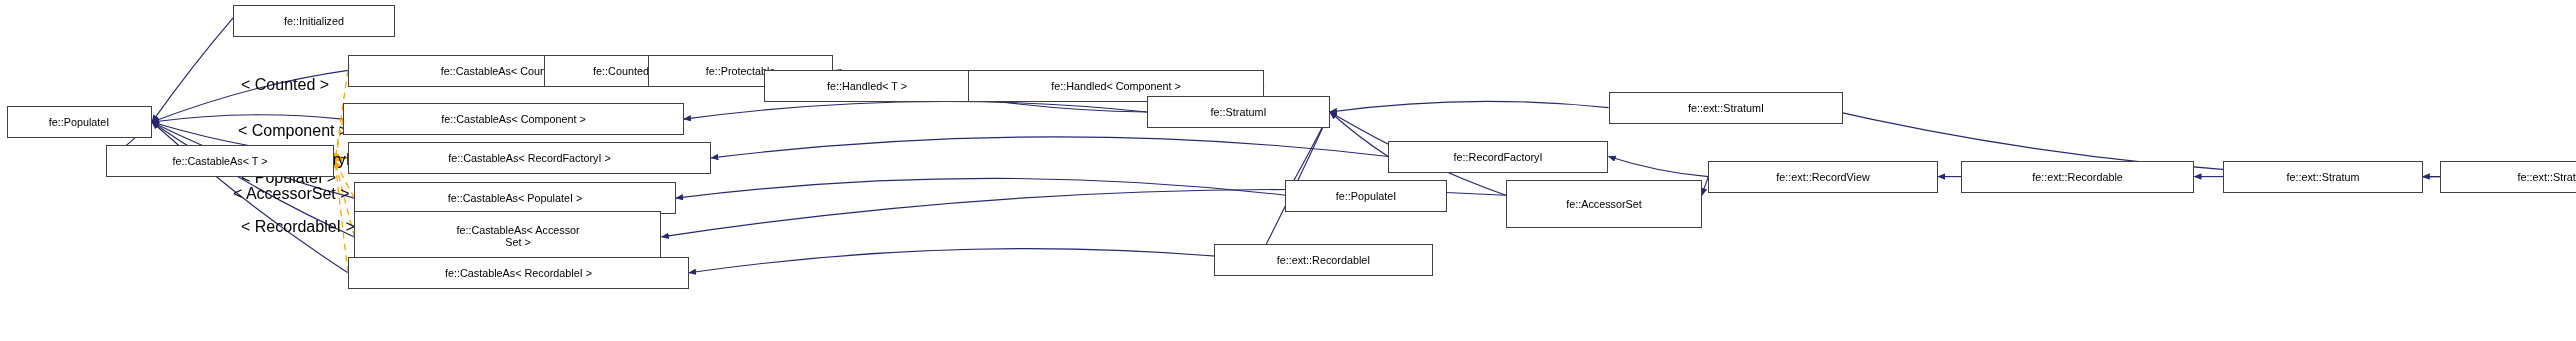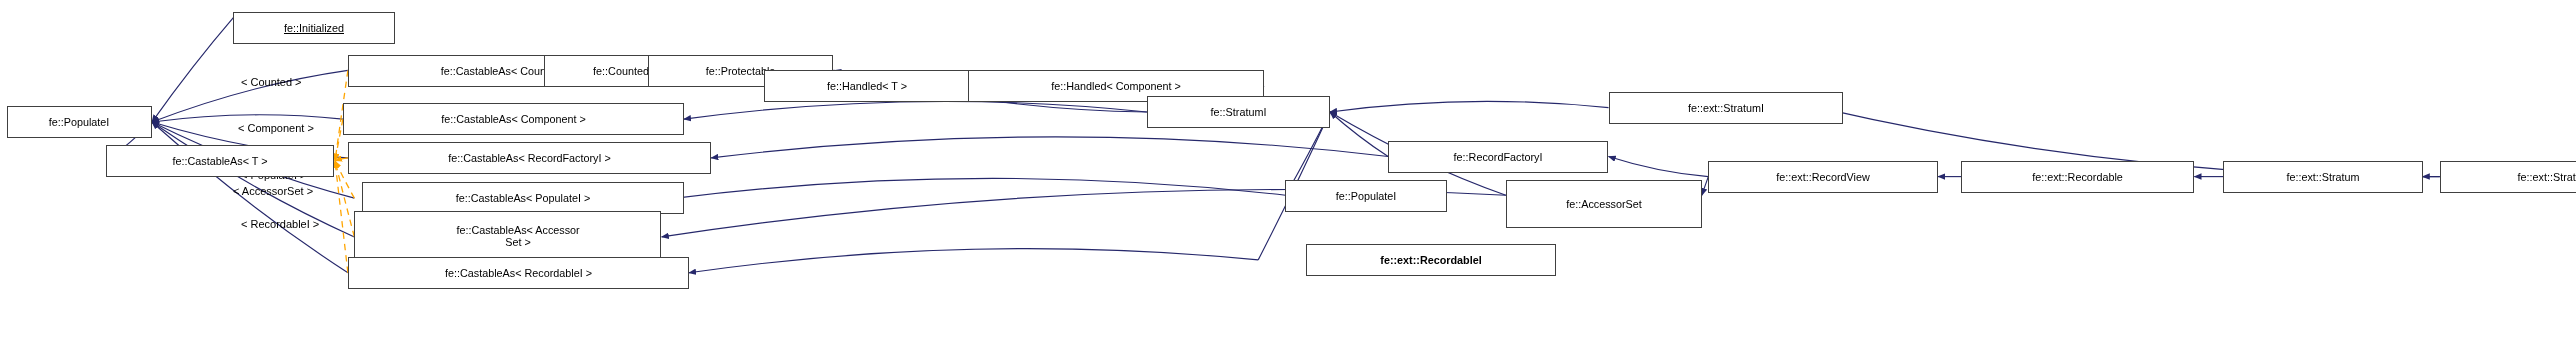--- a/index.html
+++ b/index.html
@@ -35,21 +35,21 @@
     display: flex;
     align-items: center;
     justify-content: center;
     white-space: nowrap;
     padding: 0 2.9px;
     z-index: 5;
   }
   .node.wrap { white-space: normal; line-height: 1.1; padding-left: 24px; }
   .edge-label {
     position: absolute;
-    font-size: 11px;
+    font-size: 16px;
     color: #000000;
     white-space: nowrap;
     background: transparent;
     z-index: 4;
   }
 </style>
 </head>
 <body>
 
 <div id="diagram-root">
@@ -103,36 +103,36 @@
         <path d="M477,166 Q471.5,194.34 466,224" fill="none" stroke="#ffa500" stroke-width="1.8" stroke-dasharray="9,7" marker-end="url(#arrow-template)"></path>
         <path d="M484,220 Q475,220.92 466,224" fill="none" stroke="#ffa500" stroke-width="1.8" stroke-dasharray="9,7" marker-end="url(#arrow-template)"></path>
         <path d="M493,276 Q479.5,251.62 466,224" fill="none" stroke="#ffa500" stroke-width="1.8" stroke-dasharray="9,7" marker-end="url(#arrow-template)"></path>
         <path d="M493,330 Q479.5,278.62 466,224" fill="none" stroke="#ffa500" stroke-width="1.8" stroke-dasharray="9,7" marker-end="url(#arrow-template)"></path>
         <path d="M484,380 Q475,303.08 466,224" fill="none" stroke="#ffa500" stroke-width="1.8" stroke-dasharray="9,7" marker-end="url(#arrow-template)"></path>
         <path d="M1348,120 Q1349.5,120 1351,120" fill="none" stroke="#ffa500" stroke-width="1.8" stroke-dasharray="9,7" marker-end="url(#arrow-template)"></path>
       </g>
   </svg>
 <div class="node" style="left: 6.5px; top: 106px; width: 145px; height: 32px;">fe::PopulateI</div>
     <div class="node" style="left: 106px; top: 145px; width: 228px; height: 32px;">fe::CastableAs&lt; T &gt;</div>
-    <div class="node" style="left: 233px; top: 12px; width: 162px; height: 32px; text-decoration: underline;">fe::Initialized</div>
+    <div class="node" style="left: 233px; top: 5px; width: 162px; height: 32px;">fe::Initialized</div>
     <div class="node" style="left: 348px; top: 55px; width: 315px; height: 32px;">fe::CastableAs&lt; Counted &gt;</div>
     <div class="node" style="left: 343px; top: 103px; width: 341px; height: 32px;">fe::CastableAs&lt; Component &gt;</div>
     <div class="node" style="left: 348px; top: 142px; width: 363px; height: 32px;">fe::CastableAs&lt; RecordFactoryI &gt;</div>
-    <div class="node" style="left: 354px; top: 182px; width: 322px; height: 32px; margin-left: 8px;">fe::CastableAs&lt; PopulateI &gt;</div>
+    <div class="node" style="left: 354px; top: 182px; width: 322px; height: 32px;">fe::CastableAs&lt; PopulateI &gt;</div>
     <div class="node wrap" style="left: 354px; top: 211px; width: 307px; height: 52px;">fe::CastableAs&lt; Accessor<br>Set &gt;</div>
     <div class="node" style="left: 348px; top: 257px; width: 341px; height: 32px;">fe::CastableAs&lt; RecordableI &gt;</div>
     <div class="node" style="left: 544px; top: 55px; width: 154px; height: 32px;">fe::Counted</div>
     <div class="node" style="left: 648px; top: 55px; width: 185px; height: 32px;">fe::Protectable</div>
     <div class="node" style="left: 764px; top: 70px; width: 206px; height: 32px;">fe::Handled&lt; T &gt;</div>
     <div class="node" style="left: 968px; top: 70px; width: 296px; height: 32px;">fe::Handled&lt; Component &gt;</div>
     <div class="node" style="left: 1147px; top: 96px; width: 183px; height: 32px;">fe::StratumI</div>
     <div class="node" style="left: 1388px; top: 141px; width: 220px; height: 32px;">fe::RecordFactoryI</div>
     <div class="node" style="left: 1285px; top: 180px; width: 162px; height: 32px;">fe::PopulateI</div>
     <div class="node" style="left: 1506px; top: 180px; width: 196px; height: 48px;">fe::AccessorSet</div>
-    <div class="node" style="left: 1306px; top: 244px; width: 250px; height: 32px; font-weight: bold;">fe::ext::RecordableI</div>
+    <div class="node" style="left: 1214px; top: 244px; width: 219px; height: 32px;">fe::ext::RecordableI</div>
     <div class="node" style="left: 1609px; top: 92px; width: 234px; height: 32px;">fe::ext::StratumI</div>
     <div class="node" style="left: 1708px; top: 161px; width: 230px; height: 32px;">fe::ext::RecordView</div>
     <div class="node" style="left: 1961px; top: 161px; width: 233px; height: 32px;">fe::ext::Recordable</div>
     <div class="node" style="left: 2223px; top: 161px; width: 200px; height: 32px;">fe::ext::Stratum</div>
     <div class="node" style="left: 2440px; top: 161px; width: 253px; height: 32px;">fe::ext::StratumBase</div>
     <div class="edge-label" style="left: 241px; top: 76px;">&lt; Counted &gt;</div>
     <div class="edge-label" style="left: 238px; top: 122px;">&lt; Component &gt;</div>
     <div class="edge-label" style="left: 227px; top: 151px;">&lt; RecordFactoryI &gt;</div>
     <div class="edge-label" style="left: 241px; top: 169px;">&lt; PopulateI &gt;</div>
     <div class="edge-label" style="left: 233px; top: 185px;">&lt; AccessorSet &gt;</div>

